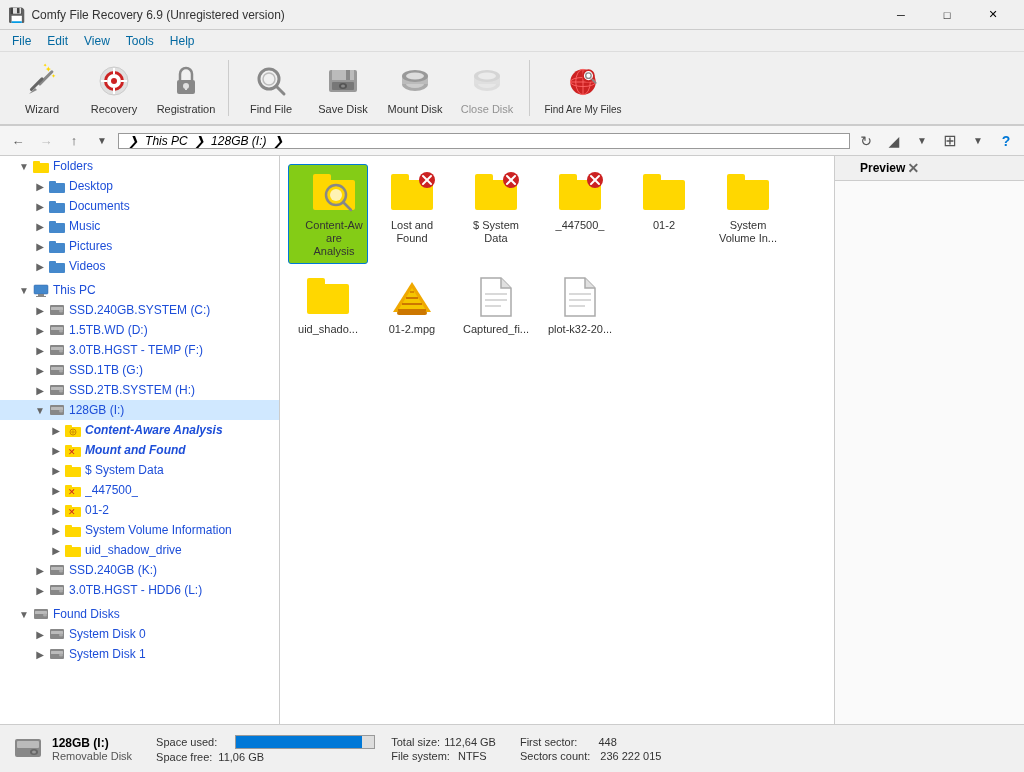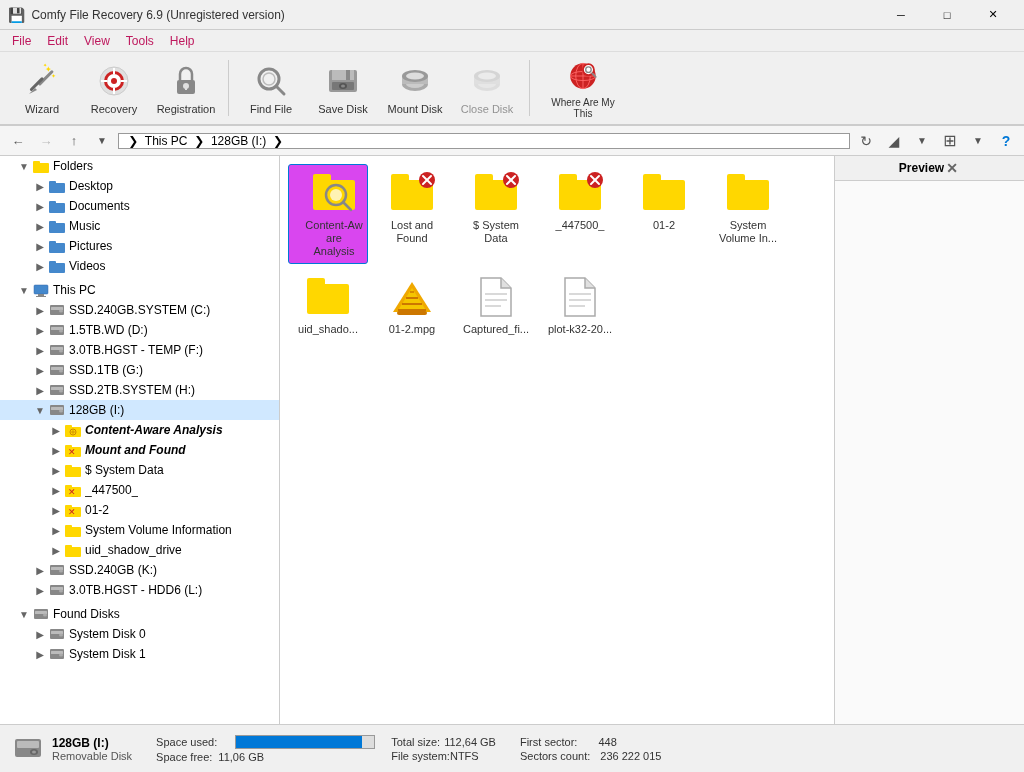--- a/index.html
+++ b/index.html
@@ -27,21 +27,21 @@
       height: 22px;
       display: flex;
       align-items: center;
       padding: 0 4px;
       border-bottom: 1px solid #ddd;
     }
     #menubar .menu-item {
       padding: 2px 8px;
       cursor: pointer;
       font-size: 12px;
-      color: #be185d;
+      color: #0369a1;
     }
 
     
     #toolbar {
       background: #f0f0f0;
       height: 74px;
       display: flex;
       align-items: center;
       padding: 4px 8px;
       border-bottom: 2px solid #ccc;
@@ -97,21 +97,21 @@
     }
     .tree-item {
       display: flex; align-items: center; padding: 2px 0; cursor: pointer;
       white-space: nowrap; overflow: hidden;
     }
     .tree-arrow {
       width: 16px; min-width: 16px; text-align: center; font-size: 10px; color: #666;
     }
     .tree-arrow.expanded { }
     .tree-icon { width: 18px; min-width: 18px; height: 16px; display: flex; align-items: center; justify-content: center; margin-right: 3px; }
-    .item-text { font-size: 12px; color: #000000; overflow: hidden; text-overflow: ellipsis; }
+    .item-text { font-size: 12px; color: #1d4ed8; overflow: hidden; text-overflow: ellipsis; }
     .item-text.bold { font-weight: bold; font-style: italic; }
 
     
     #sidebar::-webkit-scrollbar { width: 8px; }
     #sidebar::-webkit-scrollbar-track { background: #f0f0f0; }
     #sidebar::-webkit-scrollbar-thumb { background: #bbb; }
 
     
     #content {
       flex: 1;
@@ -128,35 +128,35 @@
     
     #preview {
       width: 190px;
       min-width: 190px;
       background: #fafafa;
       border-left: 1px solid #ccc;
       display: flex;
       flex-direction: column;
     }
     #preview-header {
-      display: flex; align-items: center; justify-content: center;
+      display: flex; align-items: center; justify-content: flex-start;
       padding: 4px 25px; background: #f0f0f0; border-bottom: 1px solid #ccc;
       font-size: 12px; font-weight: bold;
     }
     #preview-close {
       cursor: pointer; font-size: 14px; color: #666; width: 16px; text-align: center;
     }
 
     
     .file-item {
       display: flex; flex-direction: column; align-items: center;
       width: 80px; padding: 4px; cursor: pointer; border: 1px solid transparent;
       border-radius: 3px;
     }
-    .file-item.selected { background: #d946ef; border-color: #0078d7; padding-left: 16px; }
+    .file-item.selected { background: #84cc16; border-color: #0078d7; padding-left: 16px; }
     .file-icon { width: 48px; height: 48px; display: flex; align-items: center; justify-content: center; position: relative; }
     .file-label { font-size: 11px; color: #333; text-align: center; margin-top: 2px; word-break: break-word; max-width: 76px; line-height: 1.2; }
 
     
     #statusbar {
       height: 48px;
       background: #f0f0f0;
       border-top: 1px solid #ccc;
       display: flex;
       align-items: center;
@@ -322,30 +322,30 @@
         <ellipse cx="22" cy="19" rx="8" ry="14" fill="none" stroke="#ff6666" stroke-width="1"></ellipse>
         <ellipse cx="22" cy="19" rx="14" ry="5" fill="none" stroke="#ff6666" stroke-width="1"></ellipse>
         <line x1="8" y1="19" x2="36" y2="19" stroke="#ff6666" stroke-width="1"></line>
         <line x1="22" y1="5" x2="22" y2="33" stroke="#ff6666" stroke-width="1"></line>
 
         <circle cx="28" cy="12" r="6" fill="white" stroke="#cc2222" stroke-width="2"></circle>
         <circle cx="28" cy="12" r="3" fill="none" stroke="#888" stroke-width="1.5"></circle>
         <line x1="32" y1="16" x2="36" y2="20" stroke="#888" stroke-width="2" stroke-linecap="round"></line>
       </svg>
     </div>
-    <span class="btn-label" style="font-size:10px;">Where Are My This</span>
+    <span class="btn-label" style="font-size:10px;">Find Are My Files</span>
   </div>
 </div>
 
 <div id="addressbar">
   <div class="nav-btn">←</div>
   <div class="nav-btn" style="color:#bbb;">→</div>
   <div class="nav-btn">↑</div>
   <div class="nav-btn" style="font-size:10px;">▼</div>
-  <input type="text" id="address-input" value=" ❯  This PC  ❯  128GB (I:)  ❯" style="flex: 1 1 0%; height: 16px; border: 1px solid rgb(153, 153, 153); padding: 0px 6px; font-size: 12px; background: white;">
+  <input type="text" id="address-input" value=" ❯  This PC  ❯  128GB (I:)  ❯" style="flex: 1 1 0%; height: 16px; border: 1px solid rgb(153, 153, 153); padding: 0px 6px; font-size: 12px; background: white; font-style: italic;">
   <div class="refresh-btn">↻</div>
   <div id="toolbar-right">
     <div class="tb-right-btn">◢</div>
     <div class="tb-right-btn" style="font-size:10px;">▼</div>
     <div class="tb-right-btn" style="font-size:16px;">⊞</div>
     <div class="tb-right-btn" style="font-size:10px;">▼</div>
     <div class="tb-right-btn" style="color:#0078d7; font-weight:bold; font-size:14px;">?</div>
   </div>
 </div>
 
@@ -793,21 +793,21 @@
     <div style="display:flex; align-items:center; gap:6px; margin-top:2px;">
       <span class="status-info">Space free:</span>
       <span class="status-info">11,06 GB</span>
     </div>
   </div>
   <div class="status-section">
     <div style="display:flex; gap:4px;">
       <span class="status-info">Total size:</span>
       <span class="status-info">112,64 GB</span>
     </div>
-    <div style="display:flex; gap:0; margin-top:2px;">
+    <div style="display:flex; gap:8px; margin-top:2px;">
       <span class="status-info">File system:</span>
       <span class="status-info">NTFS</span>
     </div>
   </div>
   <div class="status-section">
     <div style="display:flex; gap:21px;">
       <span class="status-info">First sector:</span>
       <span class="status-info">448</span>
     </div>
     <div style="display:flex; gap:10px; margin-top:2px;">

